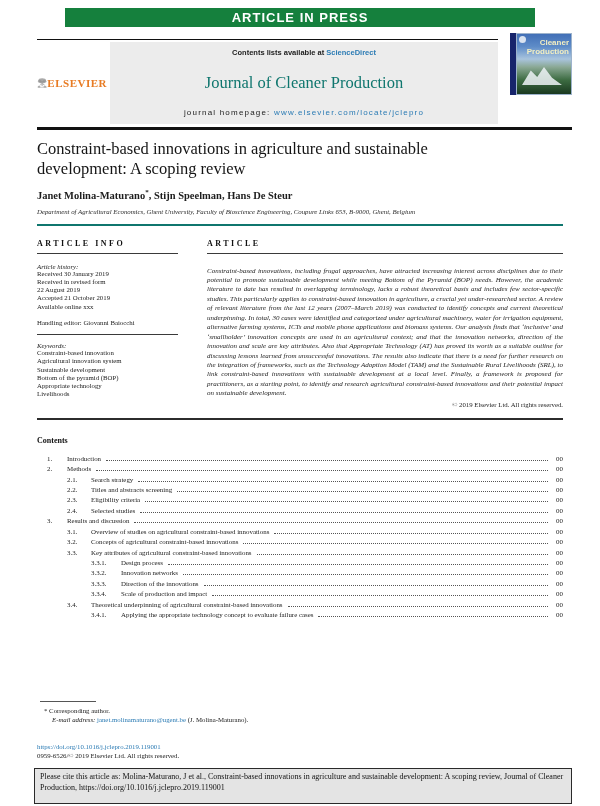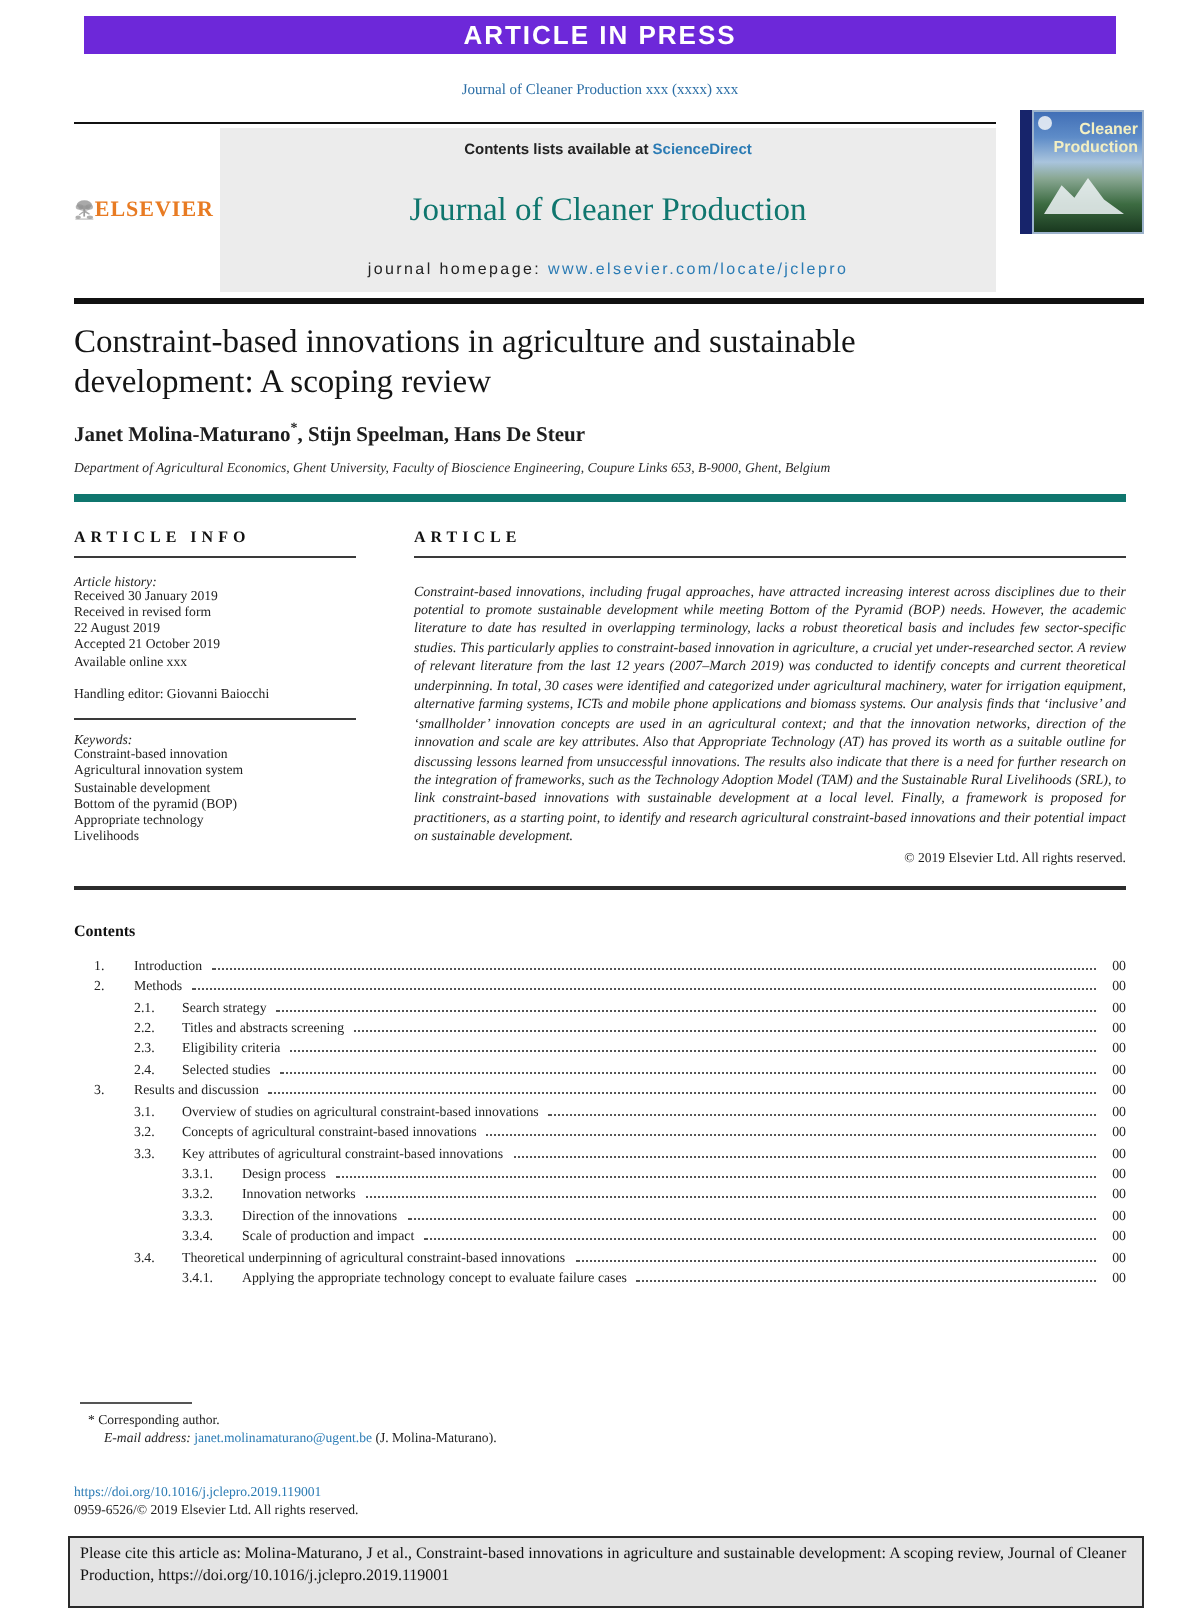--- a/index.html
+++ b/index.html
@@ -9,22 +9,22 @@
     width: 600px; height: 806px;
     margin: 0 auto;
     background: #ffffff;
     font-family: "Liberation Serif", serif;
     color: #1b1b1b;
     overflow: hidden;
   }
   
   .banner {
     margin: 8px auto 0 auto;
-    width: 516px; height: 19px;
-    background: #6d28d9;
+    width: 470px; height: 19px;
+    background: #15803d;
     display: flex; align-items: center; justify-content: center;
   }
   .banner span {
     font-family: "Liberation Sans", sans-serif;
     font-weight: bold; font-size: 13px; color: #ffffff; letter-spacing: 1px;
   }
   
   .journal-ref {
     margin-top: 13px;
     text-align: center;
@@ -66,21 +66,21 @@
   .thick-rule { margin: 3px 28px 0 37px; height: 3px; background: #111; }
   
   .content { margin: 0 37px; width: 526px; }
   .review-label { margin-top: 8px; font-size: 8.5px; color: #222; }
   .article-title { margin-top: 9px; font-size: 16.5px; line-height: 20px; color: #151515; font-weight: normal; max-width: 470px; }
   .authors { margin-top: 9px; font-size: 10.5px; color: #1d1d1d; font-weight: bold; }
   .authors sup { font-size: 7px; color: #1d1d1d; }
   .affiliation { margin-top: 7px; font-size: 6.8px; font-style: italic; color: #2a2a2a; }
   
   .info-section {
-    margin-top: 9px; border-top: 4px solid #0f766e;
+    margin-top: 9px; border-top: 2px solid #0f766e;
     display: flex; padding-top: 13px; padding-bottom: 6px;
   }
   .col-left { width: 141px; flex: none; }
   .col-gap { width: 29px; flex: none; }
   .col-right { flex: 1; }
   .sec-heading { font-size: 8px; font-weight: bold; letter-spacing: 2.5px; color: #111; }
   .rule-under { height: 0; border-bottom: 1.8px solid #3a3a3a; margin-top: 5px; }
   .hist-label { margin-top: 9px; font-size: 6.8px; font-style: italic; color: #222; }
   .hist-line { font-size: 6.8px; line-height: 8.3px; color: #222; }
   .editor-line { margin-top: 8px; font-size: 6.8px; color: #222; }
@@ -122,21 +122,20 @@
 </style>
 </head>
 <body>
 
 <div class="page">
 
   <div class="banner">
     <span>ARTICLE IN PRESS</span>
   </div>
 
-  <div class="journal-ref">Journal of Cleaner Production xxx (xxxx) xxx</div>
 
   <div class="header-wrap">
     <div class="header-main">
       <div class="header-inner">
         <div class="logo-block">
           <svg class="logo-tree" viewBox="0 0 60 62" xmlns="http://www.w3.org/2000/svg">
             <g fill="#949494">
               <ellipse cx="30" cy="16" rx="22" ry="13" opacity="0.8"></ellipse>
               <ellipse cx="16" cy="22" rx="11" ry="8" opacity="0.7"></ellipse>
               <ellipse cx="44" cy="22" rx="11" ry="8" opacity="0.7"></ellipse>

